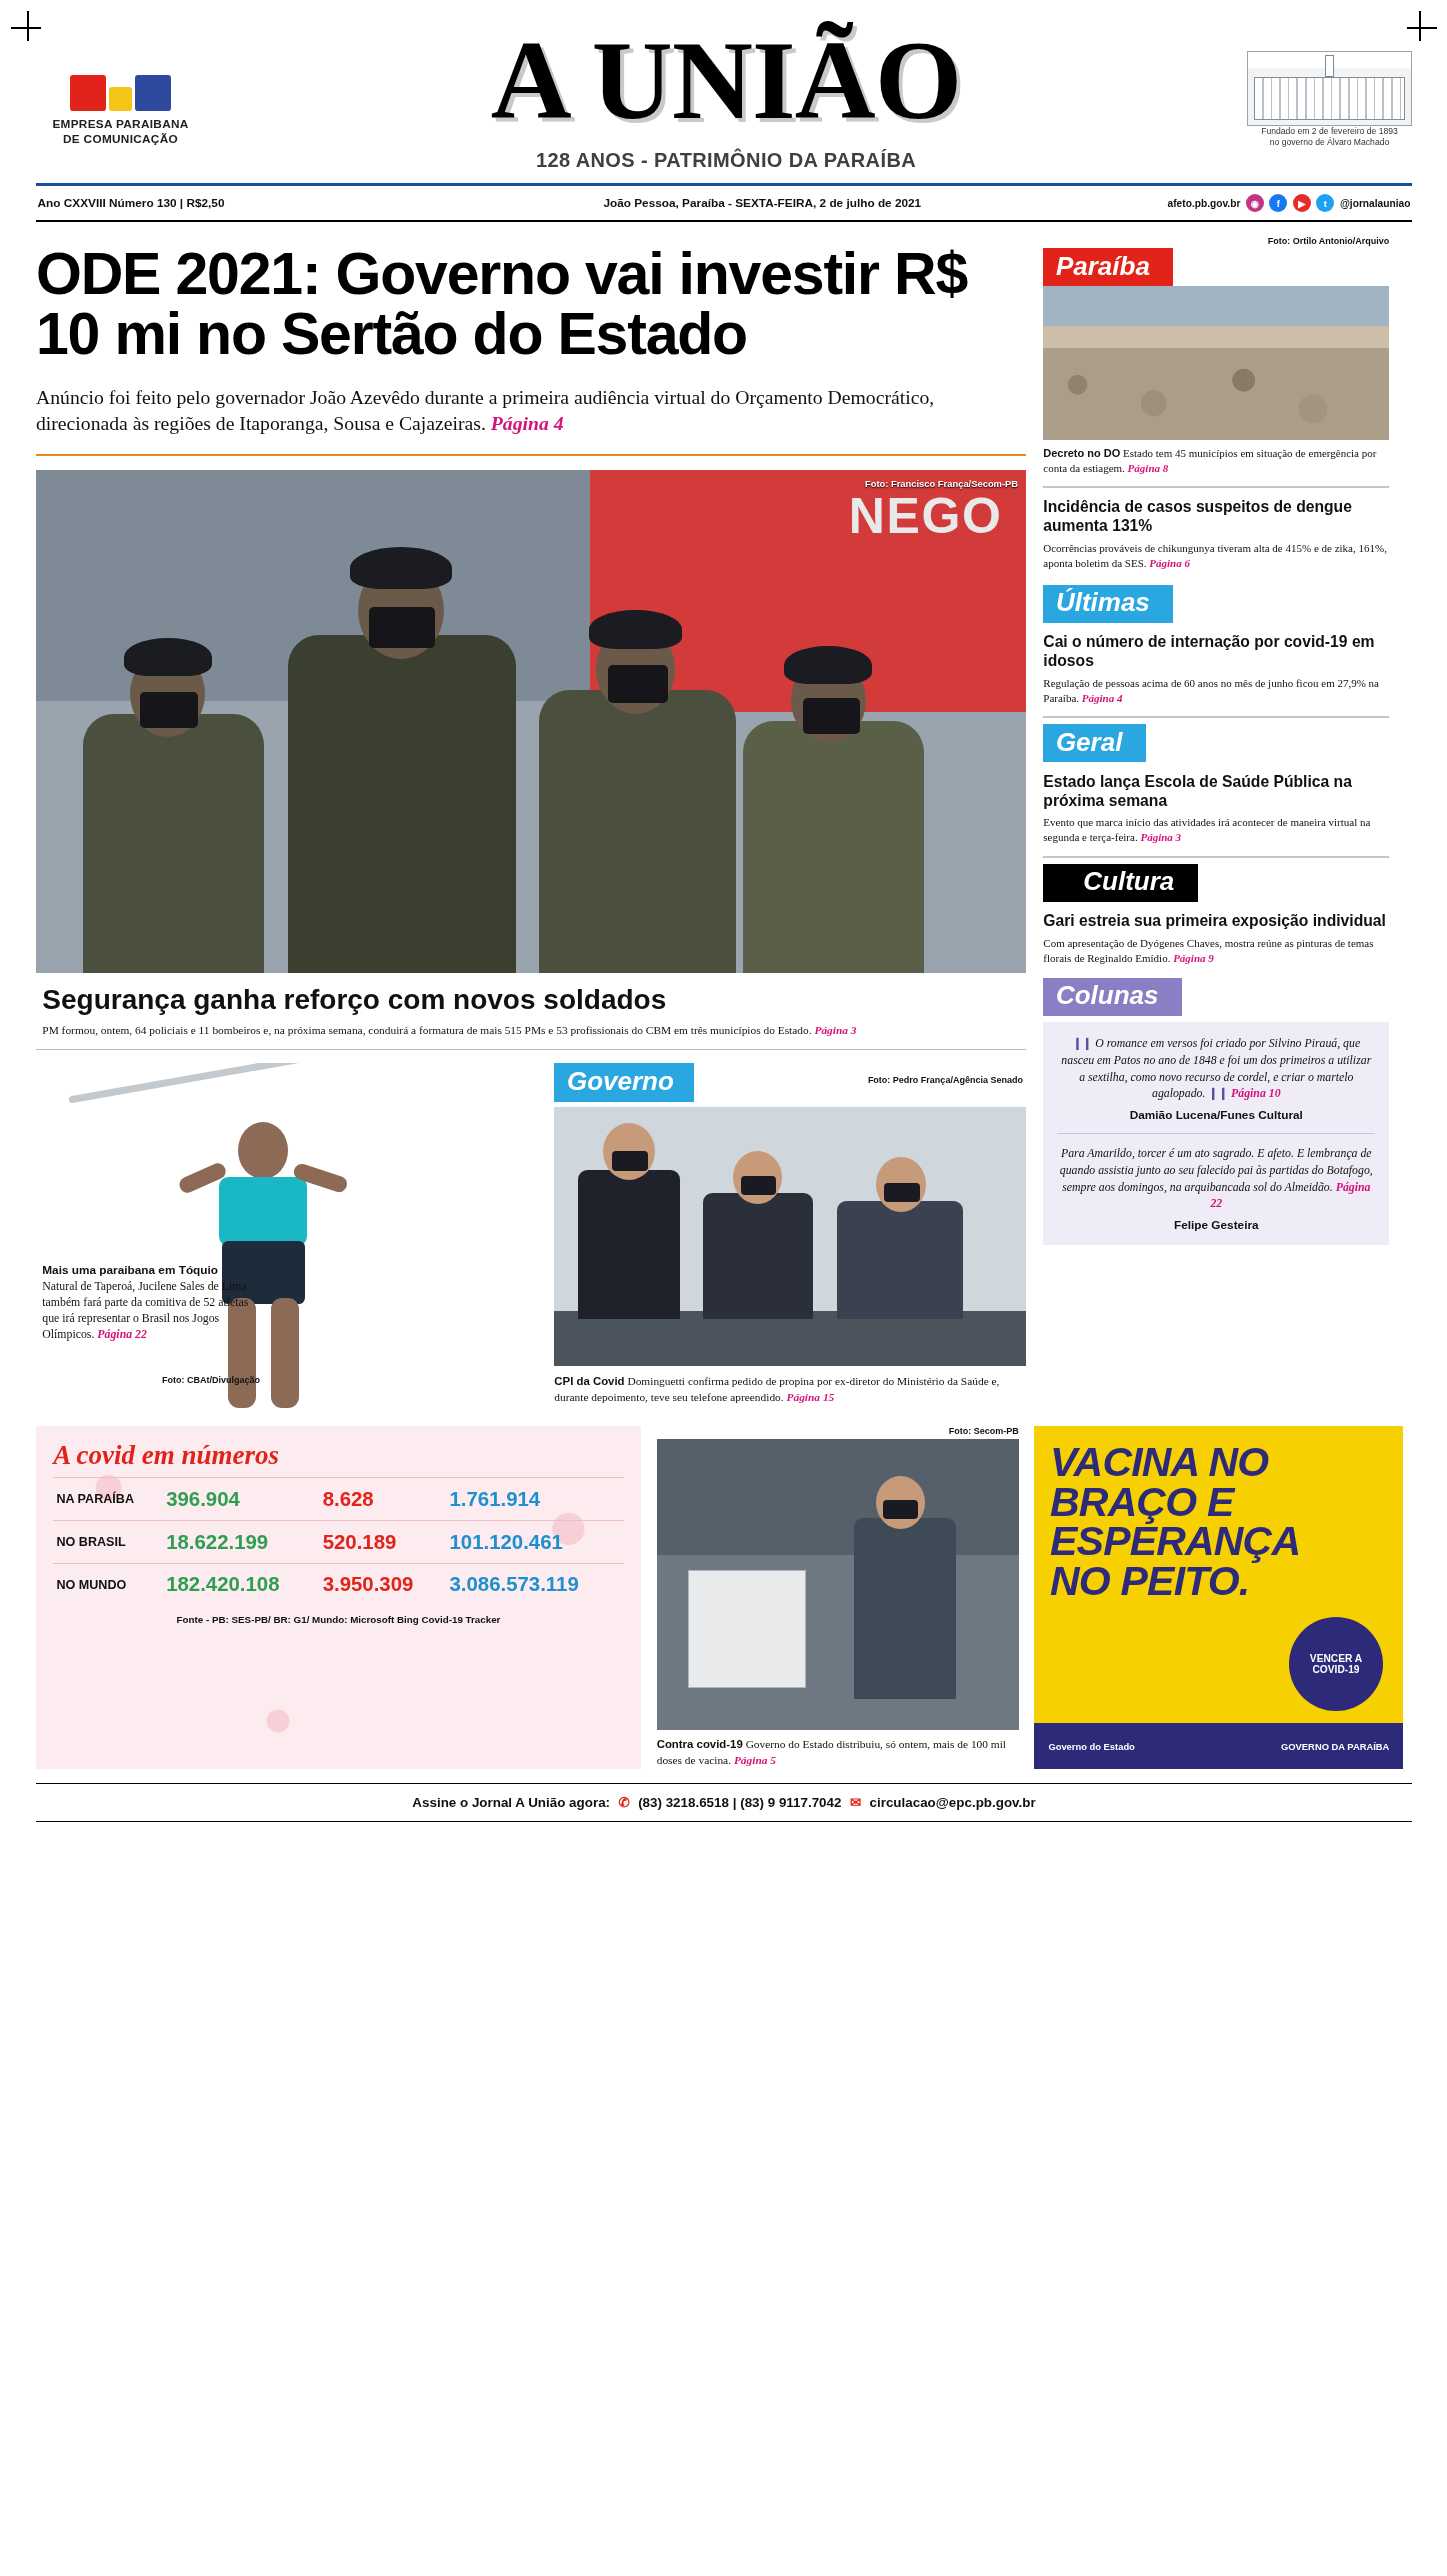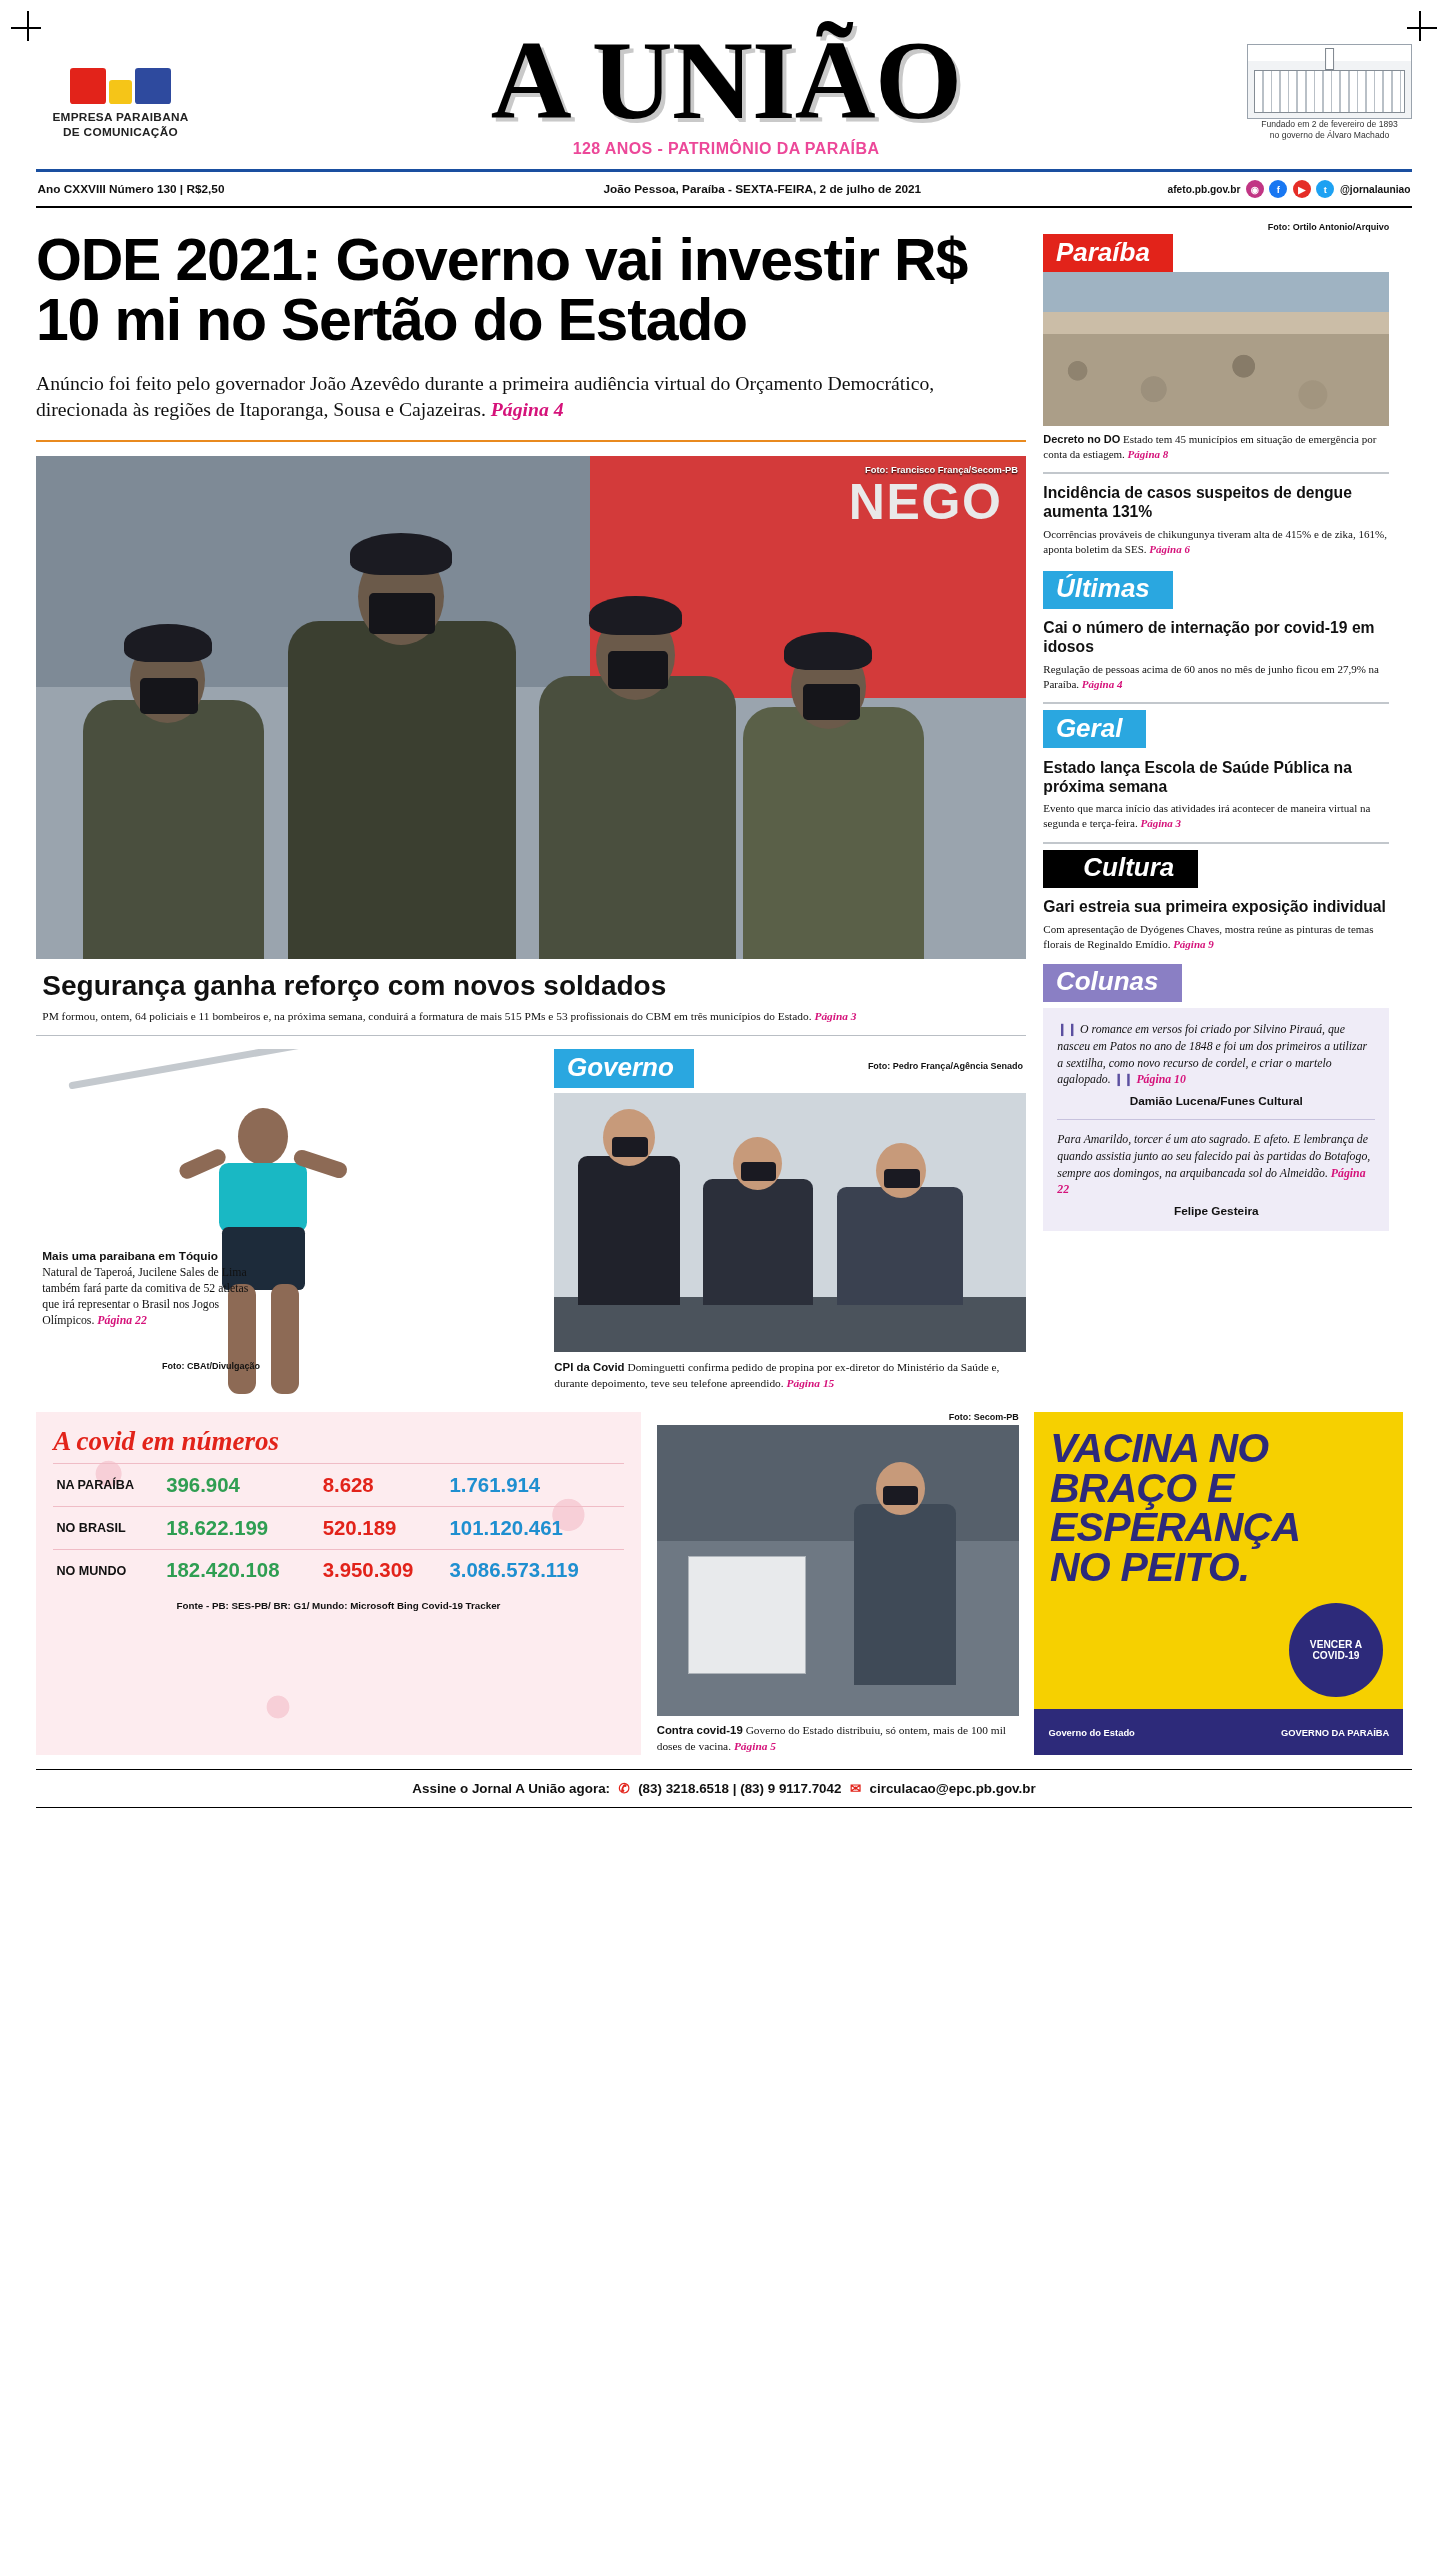--- a/index.html
+++ b/index.html
@@ -38,21 +38,21 @@
   .a-uniao {
     font-family:"Liberation Serif", serif;
     font-weight:bold;
     font-size:112px;
     line-height:0.95;
     letter-spacing:-0.8px;
     color:#000;
     text-shadow:3.9px 3.9px 0 #c9c9c9;
     margin:0;
   }
-  .slogan { font-size:16px; font-weight:bold; color:#ec4899; letter-spacing:0.4px; margin-top:7px; }
+  .slogan { font-size:20px; font-weight:bold; color:#404040; letter-spacing:0.4px; margin-top:16px; }
   .building { width:165px; text-align:center; font-size:8.6px; line-height:1.35; color:#333; }
   .bld-art { height:75px; border:0.8px solid #9aa3ad; background:
       linear-gradient(to bottom, #ffffff 0 22%, #f1f3f5 22% 100%);
       position:relative; overflow:hidden; }
   .bld-art:before{ content:""; position:absolute; left:50%; top:3.1px; width:7.9px; height:20.4px; background:#fff; border:0.8px solid #7d858d; transform:translateX(-50%); }
   .bld-art:after{ content:""; position:absolute; left:6.3px; right:6.3px; bottom:4.7px; height:41px;
       background:repeating-linear-gradient(90deg,#ffffff 0 7px,#b9c0c7 7px 8.6px); border:0.8px solid #848c94; }
 
   .rule-blue { height:3.1px; background:#1a4fa0; margin:11px 0 0 0; }
 
@@ -137,21 +137,21 @@
       radial-gradient(circle at 32% 60%, #9c907c 0 12.6px, transparent 13.4px),
       radial-gradient(circle at 58% 35%, #877b68 0 11px, transparent 11.8px),
       radial-gradient(circle at 78% 66%, #a2957f 0 14px, transparent 15px),
       #ab9e88; }
   .s-h { font-size:15.7px; font-weight:bold; line-height:1.22; margin-top:9.4px; }
   .s-p { font-family:"Liberation Serif", serif; font-size:11px; line-height:1.34; margin-top:5.5px; }
   .s-lead b{ font-family:"Liberation Sans",sans-serif; }
   .s-rule { height:1.6px; background:#c2c7cc; margin:11px 0 0 0; }
 
   .colunas-box { background:#efecf7; padding:12.6px 14px; margin-top:6.3px; }
-  .col-quote { font-family:"Liberation Serif", serif; font-style:italic; font-size:11.8px; line-height:1.42; text-align:left; }
+  .col-quote { font-family:"Liberation Serif", serif; font-style:italic; font-size:11.8px; line-height:1.42; text-align:center; }
   .qm { color:#5b4fa0; font-weight:bold; font-style:normal; }
   .col-author { text-align:center; font-weight:bold; font-size:11.8px; margin-top:6.3px; }
   .col-sep { height:0.8px; background:#c7c2de; margin:11px 0; }
 
   
   .bottom { display:flex; gap:15.7px; margin-top:17.3px; }
   .covid-box { width:605px; background:#fdecef; padding:14px 17.3px 11px 17.3px; position:relative; overflow:hidden; }
   .covid-box:before{ content:""; position:absolute; inset:0;
     background:radial-gradient(circle at 12% 18%, #f6c9d2 0 12.6px, transparent 13.4px),
                radial-gradient(circle at 88% 30%, #f6c9d2 0 15.7px, transparent 16.5px),

